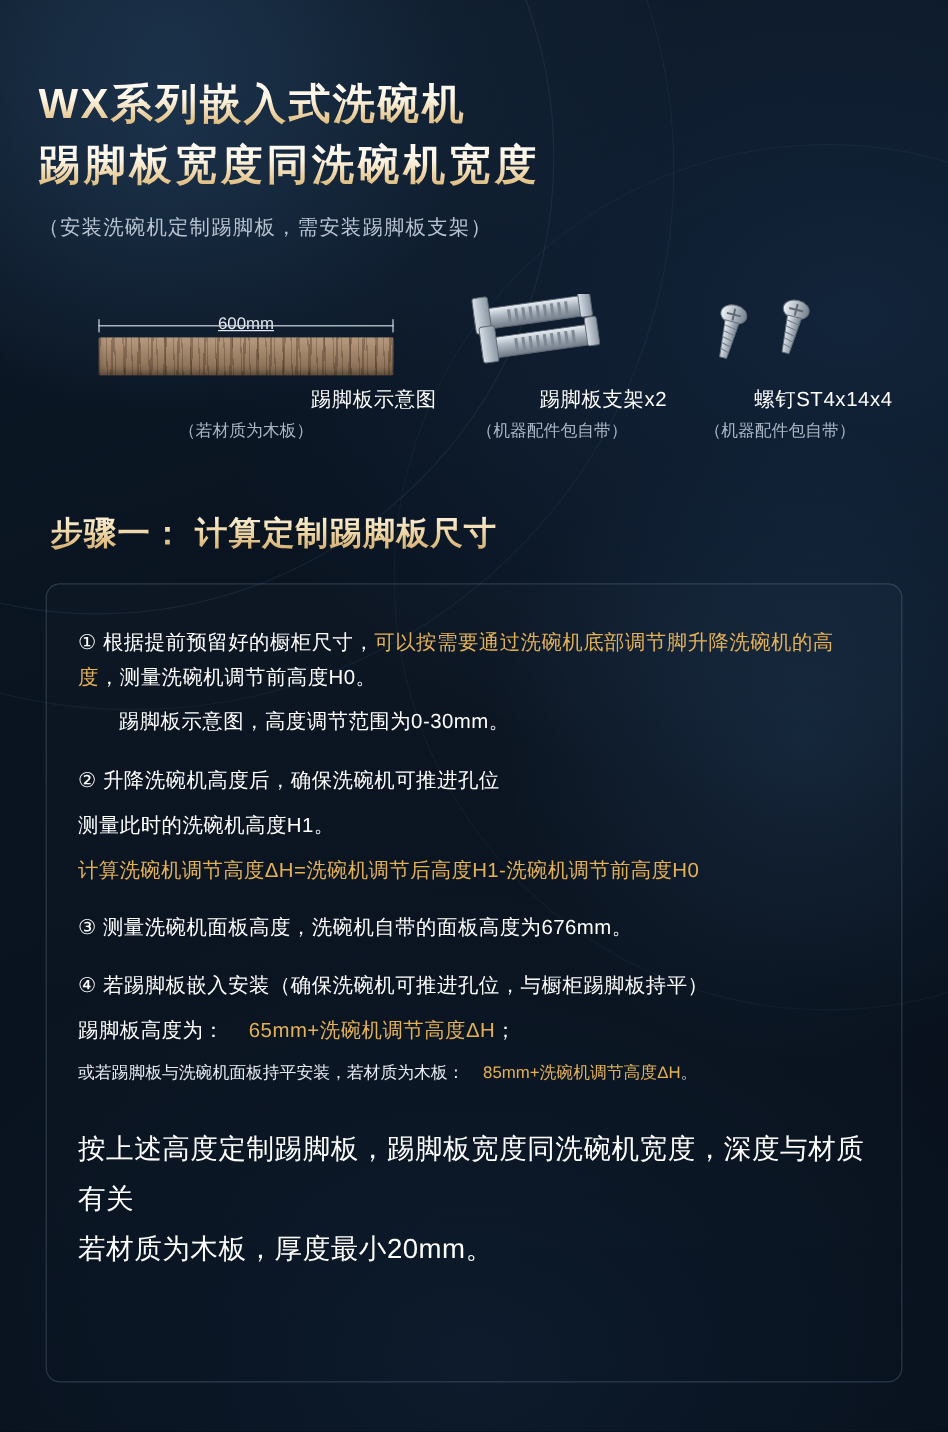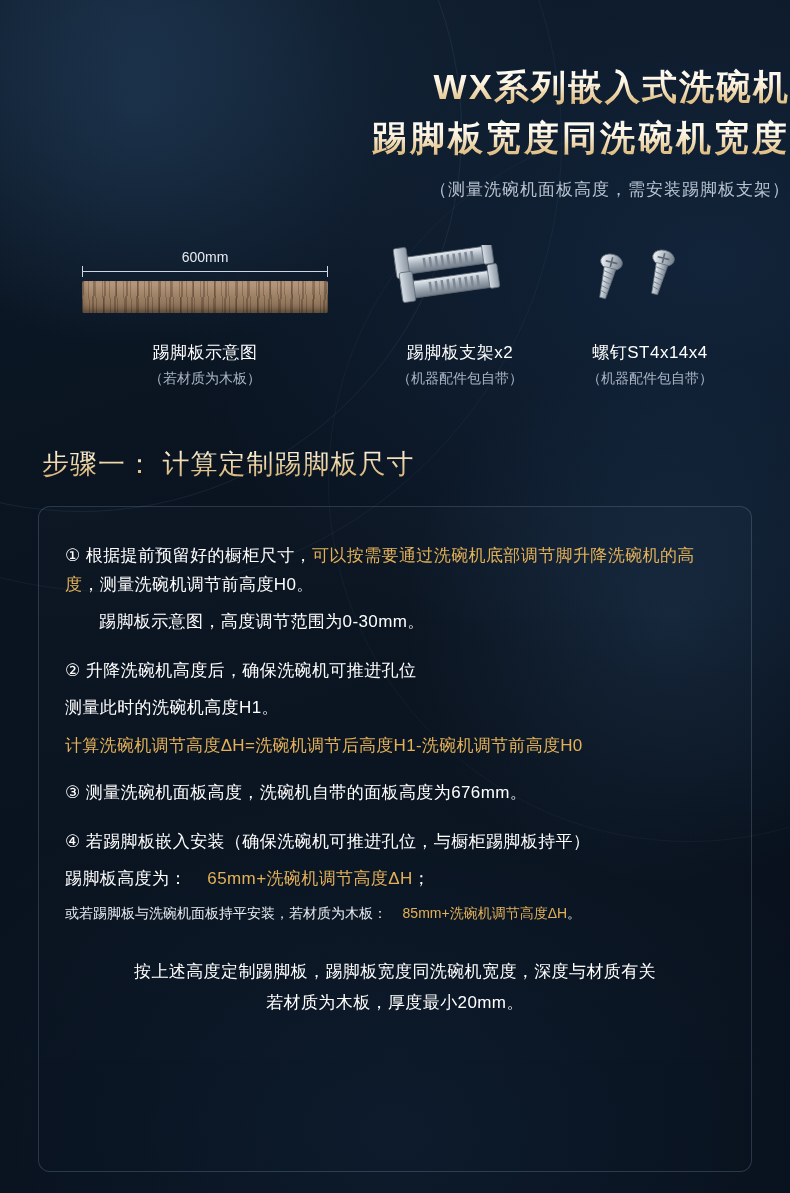--- a/index.html
+++ b/index.html
@@ -41,21 +41,22 @@
     pointer-events: none;
     background: radial-gradient(circle, rgba(60,110,160,0.18) 0%, rgba(60,110,160,0) 70%);
   }
   .glow.g1 { left: -120px; top: -120px; width: 520px; height: 460px; }
   .glow.g2 { right: -160px; top: 360px; width: 560px; height: 520px; }
 
   
   .header {
     position: relative;
     padding-top: 62px;
-    text-align: right;
+    text-align: left;
+    padding-left: 32px;
   }
   .title-line {
     font-size: 35px;
     font-weight: bold;
     letter-spacing: 2px;
     line-height: 1.45;
     background: linear-gradient(180deg, #ffffff 0%, #fdf4e2 40%, #e6c893 72%, #c9a35f 100%);
     -webkit-background-clip: text;
     background-clip: text;
     color: transparent;
@@ -82,38 +83,40 @@
   }
   .part {
     text-align: center;
   }
   .part.p1 { width: 318px; }
   .part.p2 { width: 192px; }
   .part.p3 { width: 188px; }
   .part-caption {
     font-size: 17px;
     color: #ffffff;
-    margin-top: 24px;
+    margin-top: 4px;
     letter-spacing: 0.5px;
+    text-align: right;
   }
   .part-sub {
     font-size: 14px;
     color: #aab6c6;
     margin-top: 6px;
   }
 
   
   .board-wrap { position: relative; height: 72px; }
   .dim-label {
     font-size: 14px;
     color: #e6eaf0;
     position: absolute;
     left: 50%;
     transform: translateX(-50%);
-    top: 4px;
+    top: 16px;
+    text-decoration: underline;
   }
   .dim-line {
     position: absolute;
     left: 36px;
     right: 36px;
     top: 26px;
     height: 1px;
     background: #cfd7e2;
   }
   .dim-line::before, .dim-line::after {
@@ -140,21 +143,21 @@
     box-shadow: inset 0 -3px 6px rgba(0,0,0,0.35);
   }
 
   .icon-art { height: 72px; display: flex; align-items: center; justify-content: center; }
 
   
   .step-heading {
     position: relative;
     margin: 58px 0 0 42px;
     font-size: 27px;
-    font-weight: normal;
+    font-weight: bold;
     letter-spacing: 1px;
     background: linear-gradient(180deg, #fff8ea 0%, #f0d9ab 45%, #cfa664 100%);
     -webkit-background-clip: text;
     background-clip: text;
     color: transparent;
     -webkit-text-fill-color: transparent;
   }
 
   
   .card {
@@ -185,41 +188,40 @@
   }
   .small {
     font-size: 14px;
     color: #e8ecf2;
     line-height: 1.7;
     margin: 0 0 6px 0;
   }
   .small .gold { color: #e3b158; }
   .pad-gap { height: 26px; }
   .final {
-    font-size: 17px;
+    font-size: 23px;
     line-height: 1.8;
     margin: 0;
     letter-spacing: 0.4px;
-    text-align: center;
   }
 </style>
 </head>
 <body>
 
 <div class="page">
   <div class="glow g1"></div>
   <div class="glow g2"></div>
   <div class="arc a1"></div>
   <div class="arc a2"></div>
   <div class="arc a3"></div>
 
   <div class="header">
     <h1 class="title-line">WX系列嵌入式洗碗机</h1>
     <h1 class="title-line second">踢脚板宽度同洗碗机宽度</h1>
-    <div class="subtitle">（测量洗碗机面板高度，需安装踢脚板支架）</div>
+    <div class="subtitle">（安装洗碗机定制踢脚板，需安装踢脚板支架）</div>
   </div>
 
   <div class="parts">
 
     <div class="part p1">
       <div class="board-wrap">
         <div class="dim-label">600mm</div>
         <div class="dim-line"></div>
         <div class="board"></div>
       </div>

